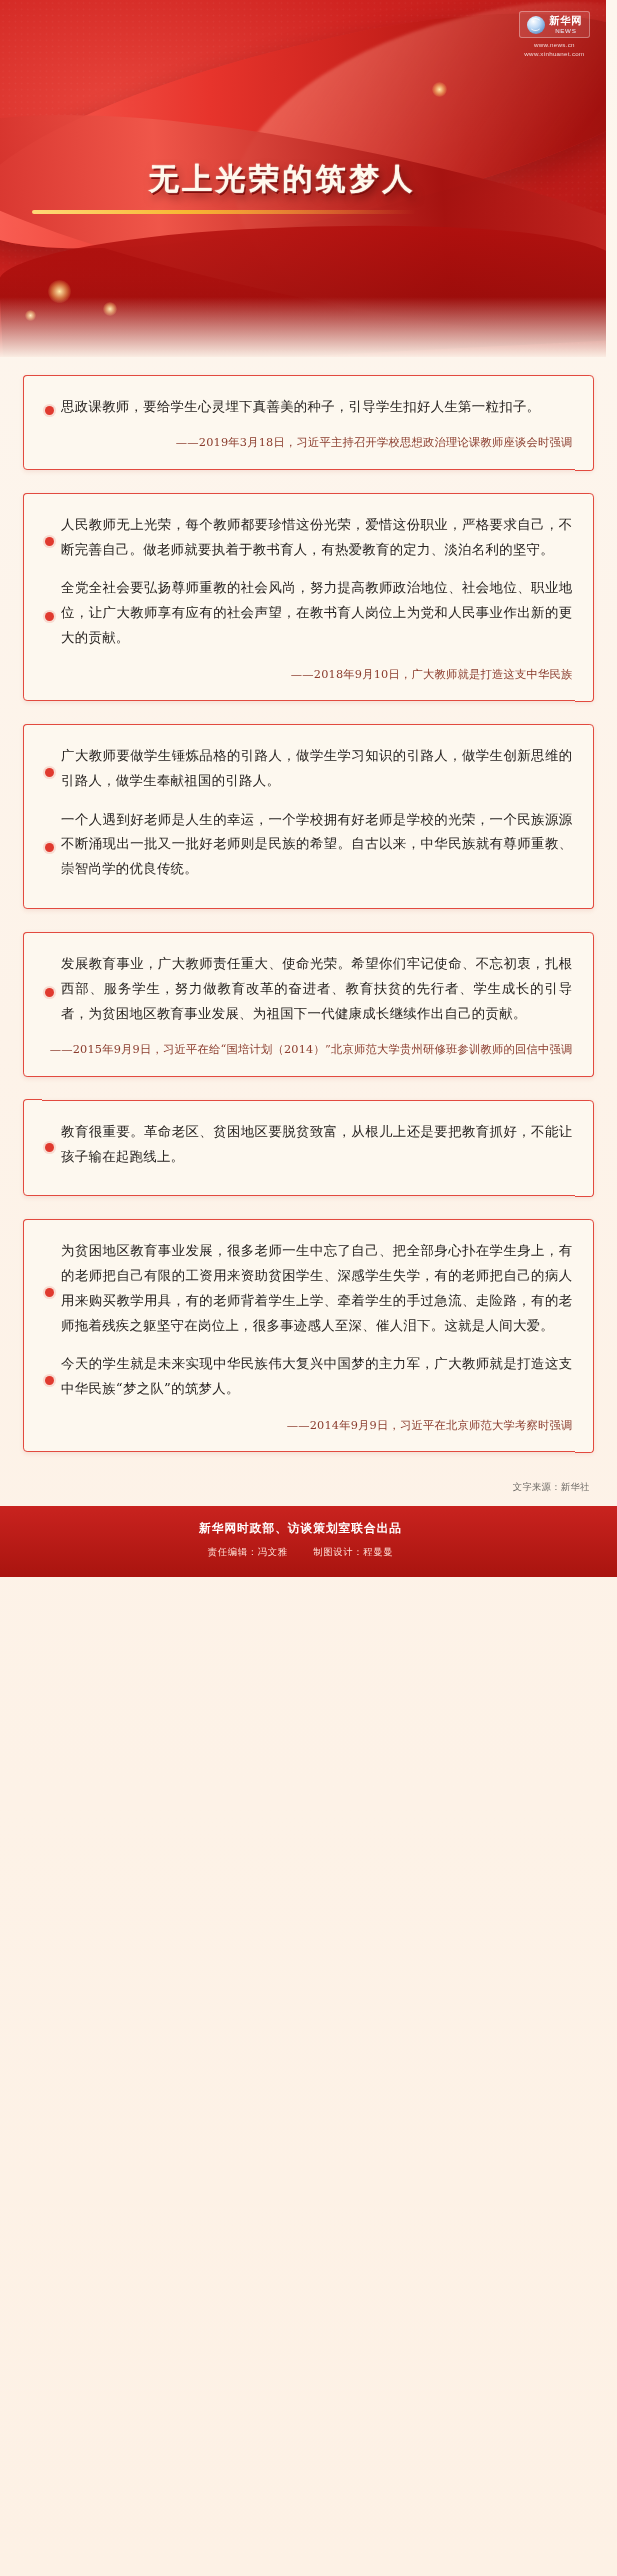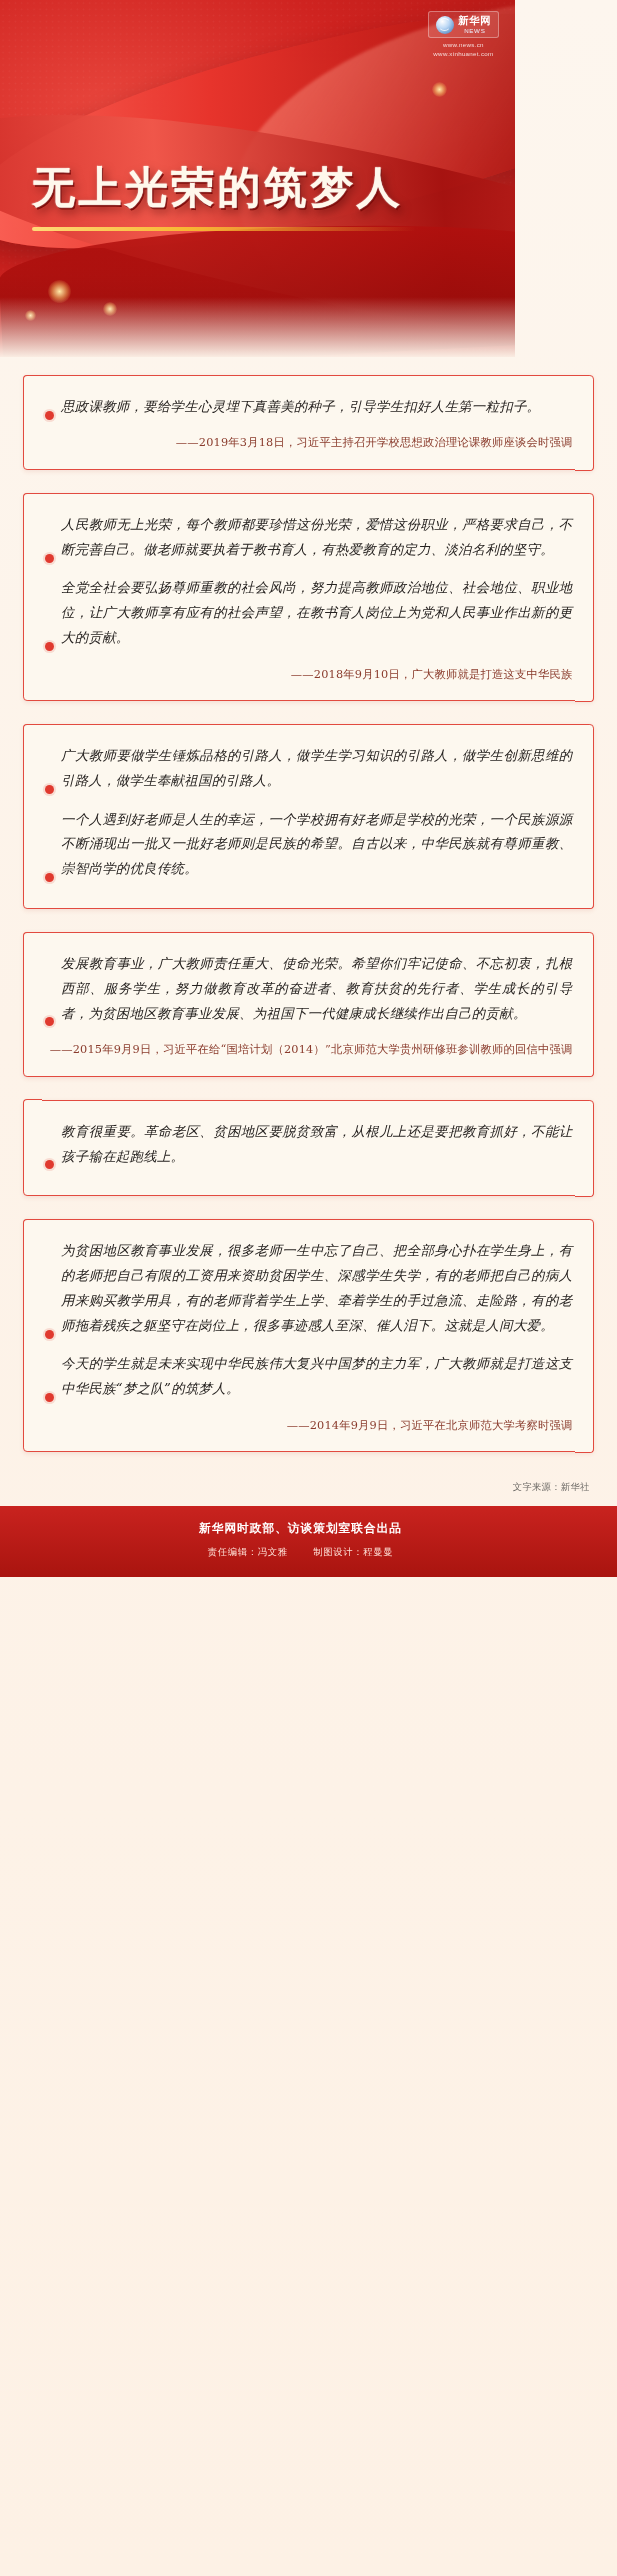--- a/index.html
+++ b/index.html
@@ -16,21 +16,21 @@
     width: 617px;
     min-height: 2576px;
     position: relative;
     background: linear-gradient(180deg, #fdf6ee 0%, #fdf3e9 40%, #fdf1e5 100%);
     overflow: hidden;
   }
 
   
   .banner {
     position: relative;
-    width: 515px;
+    width: 606px;
     height: 357px;
     background:
       radial-gradient(ellipse at 20% 30%, #e8453c 0%, #cf2320 45%, #a81411 100%);
     overflow: hidden;
   }
   .banner-bg-dots {
     position: absolute;
     inset: 0;
     background-image:
       radial-gradient(circle, rgba(255,255,255,0.10) 0.7px, transparent 1px);
@@ -86,29 +86,30 @@
     background: radial-gradient(circle, #ffe9a8 0%, rgba(255,213,110,0.45) 45%, rgba(255,213,110,0) 75%);
   }
   .title-wrap {
     position: absolute;
     left: 32px;
     top: 159px;
     z-index: 6;
   }
   .main-title {
     font-family: "DejaVu Serif", "Liberation Serif", serif;
-    font-size: 43px;
+    font-size: 30px;
     font-weight: 700;
     letter-spacing: 3.4px;
     color: #fff8ec;
     text-shadow:
       0 0 1.4px #fff,
       1.4px 2.1px 0 #7e0a08,
       3.4px 4.8px 9.6px rgba(60,0,0,0.55);
     white-space: nowrap;
+    text-align: right;
   }
   .title-underline {
     margin-top: 9.6px;
     width: 384px; height: 4.8px;
     background: linear-gradient(90deg, #ffd978 0%, #f7b733 40%, rgba(247,183,51,0) 100%);
     border-radius: 2.7px;
   }
 
   
   .news-logo {
@@ -192,23 +193,22 @@
   }
   .card::after {
     right: -1.4px; bottom: -1.4px;
     border-left: none; border-top: none;
     border-bottom-right-radius: 4.1px;
   }
   .card-inner { position: relative; z-index: 2; }
 
   .para {
     display: flex;
-    align-items: flex-end;
+    align-items: center;
     margin-bottom: 13.7px;
-    font-style: italic;
   }
   .para:last-of-type { margin-bottom: 9.6px; }
   .bullet {
     flex: none;
     width: 9px; height: 9px;
     border-radius: 50%;
     background: #e03a2f;
     margin: 6.2px 7.5px 0 0;
     box-shadow: 0 0 0 2.1px rgba(224,58,47,0.15);
   }

